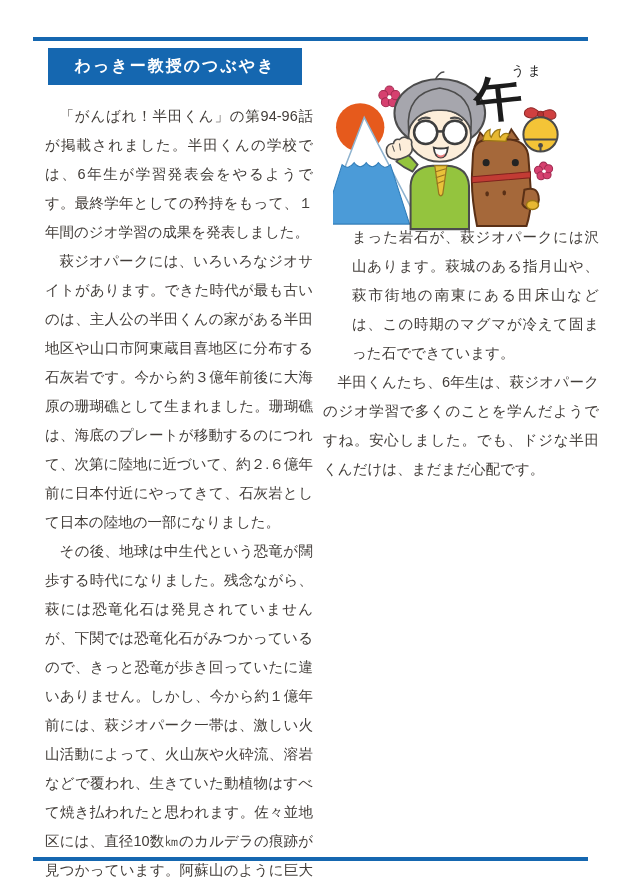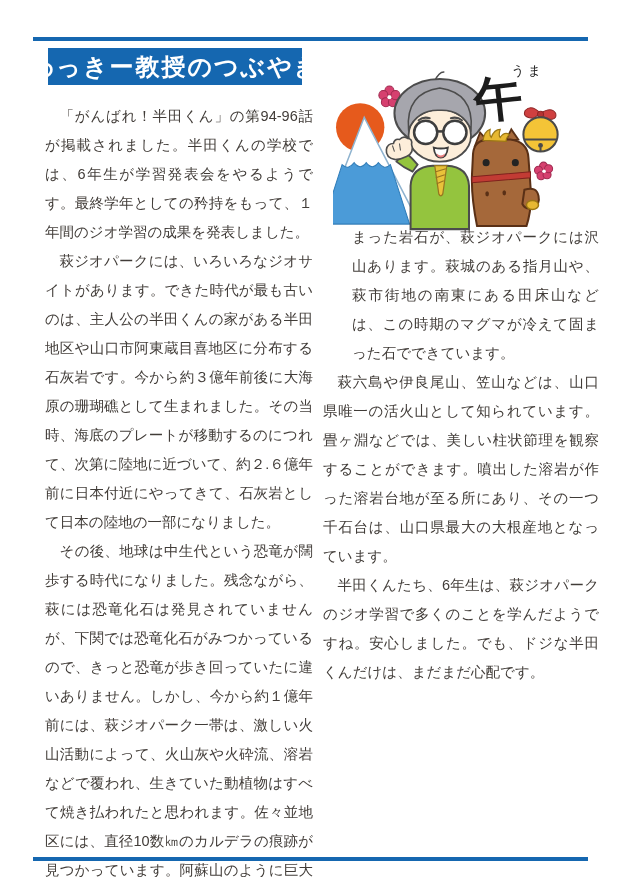--- a/index.html
+++ b/index.html
@@ -3,21 +3,21 @@
 <meta charset="utf-8">
 <style>
   html,body{margin:0;padding:0;background:#ffffff;}
   .page{position:relative;width:620px;height:877px;background:#ffffff;overflow:hidden;
         font-family:"Liberation Sans","DejaVu Sans",sans-serif;}
   .rule{position:absolute;left:33px;width:555px;height:4px;background:#1567b0;}
   .rule-top{top:37px;}
   .rule-bottom{top:857px;}
   .title-box{position:absolute;left:48px;top:48px;width:254px;height:37px;background:#1567b0;
              display:flex;align-items:center;justify-content:center;}
-  .title-box span{color:#ffffff;font-size:24px;font-weight:bold;letter-spacing:2px;white-space:nowrap;}
+  .title-box span{color:#ffffff;font-size:16px;font-weight:bold;letter-spacing:2px;white-space:nowrap;}
   .illustration{position:absolute;left:333px;top:56px;width:272px;height:178px;}
   .col{position:absolute;color:#413c38;font-size:14.5px;line-height:29px;text-align:justify;
        text-justify:inter-ideograph;}
   .col p{margin:0;text-indent:14.5px;}
   .col p.cont{text-indent:0;margin-left:29px;}
   .col-left{left:45px;top:102px;width:268px;}
   .col-right{left:323px;top:223px;width:276px;}
 </style>
 </head>
 <body>
@@ -106,25 +106,24 @@
         <circle cx="206.5" cy="118" r="4" fill="#d6406f" stroke="#a02a50"></circle>
         <circle cx="212.5" cy="117" r="4" fill="#d6406f" stroke="#a02a50"></circle>
         <circle cx="214" cy="111" r="4" fill="#d6406f" stroke="#a02a50"></circle>
         <circle cx="209.5" cy="113.5" r="1.8" fill="#ffffff"></circle>
       </g>
     </svg>
   </div>
 
   <div class="col col-left">
     <p>「がんばれ！半田くん」の第94-96話が掲載されました。半田くんの学校では、6年生が学習発表会をやるようです。最終学年としての矜持をもって、１年間のジオ学習の成果を発表しました。</p>
-    <p>萩ジオパークには、いろいろなジオサイトがあります。できた時代が最も古いのは、主人公の半田くんの家がある半田地区や山口市阿東蔵目喜地区に分布する石灰岩です。今から約３億年前後に大海原の珊瑚礁として生まれました。その当時、海底のプレートが移動するのにつれて、次第に陸地に近づいて、約２.６億年前に日本付近にやってきて、石灰岩として日本の陸地の一部になりました。</p>
+    <p>萩ジオパークには、いろいろなジオサイトがあります。できた時代が最も古いのは、主人公の半田くんの家がある半田地区や山口市阿東蔵目喜地区に分布する石灰岩です。今から約３億年前後に大海原の珊瑚礁として生まれました。珊瑚礁は、海底のプレートが移動するのにつれて、次第に陸地に近づいて、約２.６億年前に日本付近にやってきて、石灰岩として日本の陸地の一部になりました。</p>
     <p>その後、地球は中生代という恐竜が闊歩する時代になりました。残念ながら、萩には恐竜化石は発見されていませんが、下関では恐竜化石がみつかっているので、きっと恐竜が歩き回っていたに違いありません。しかし、今から約１億年前には、萩ジオパーク一帯は、激しい火山活動によって、火山灰や火砕流、溶岩などで覆われ、生きていた動植物はすべて焼き払われたと思われます。佐々並地区には、直径10数㎞のカルデラの痕跡が見つかっています。阿蘇山のように巨大噴火を繰り返していたに違いありません。その当時、火山の地下にあったマグマが冷えて固</p>
   </div>
 
   <div class="col col-right">
     <p class="cont">まった岩石が、萩ジオパークには沢山あります。萩城のある指月山や、萩市街地の南東にある田床山などは、この時期のマグマが冷えて固まった石でできています。</p>
-    <p>萩六島や伊良尾山、笠山などは、山口県唯一の活火山として知られています。畳ヶ淵などでは、美しい柱状節理を観察することができます。噴出した溶岩が作った溶岩台地が至る所にあり、その一つ千石台は、山口県最大の大根産地となっています。</p>
     <p>半田くんたち、6年生は、萩ジオパークのジオ学習で多くのことを学んだようですね。安心しました。でも、ドジな半田くんだけは、まだまだ心配です。</p>
   </div>
 
   <div class="rule rule-bottom"></div>
 
 </div>
 
 </body></html>

